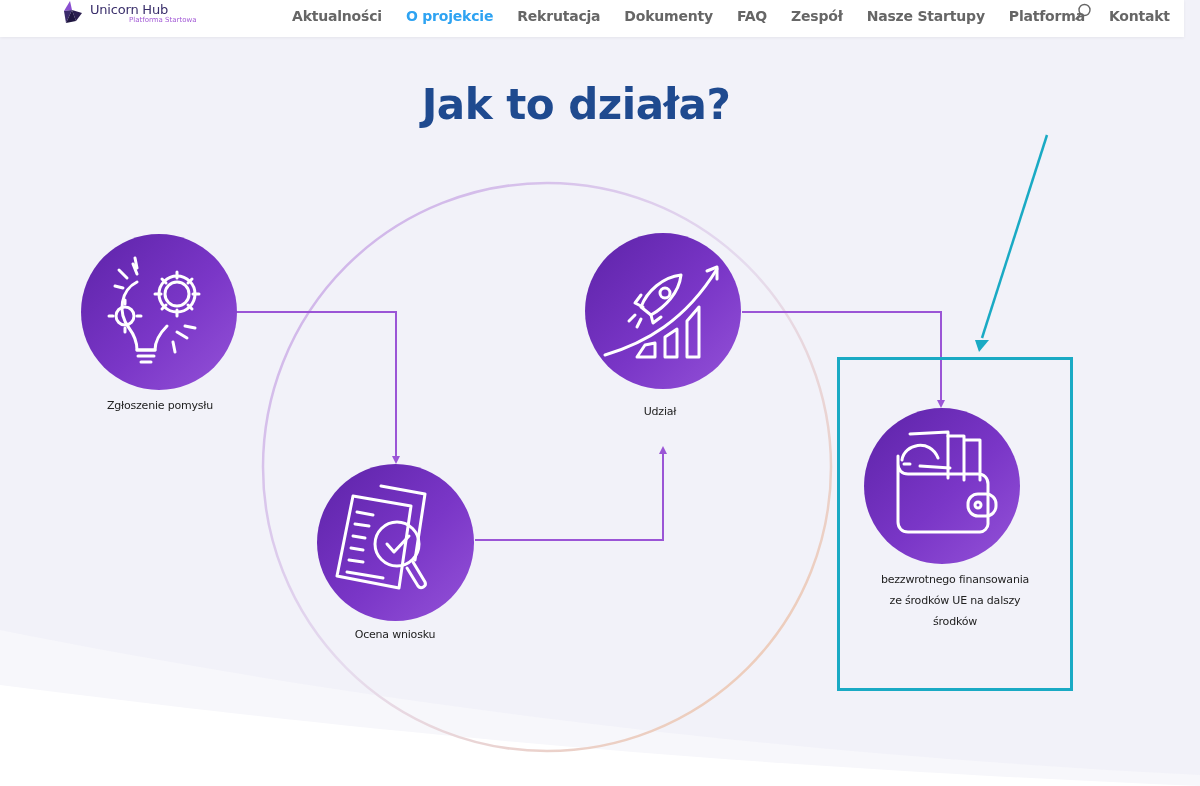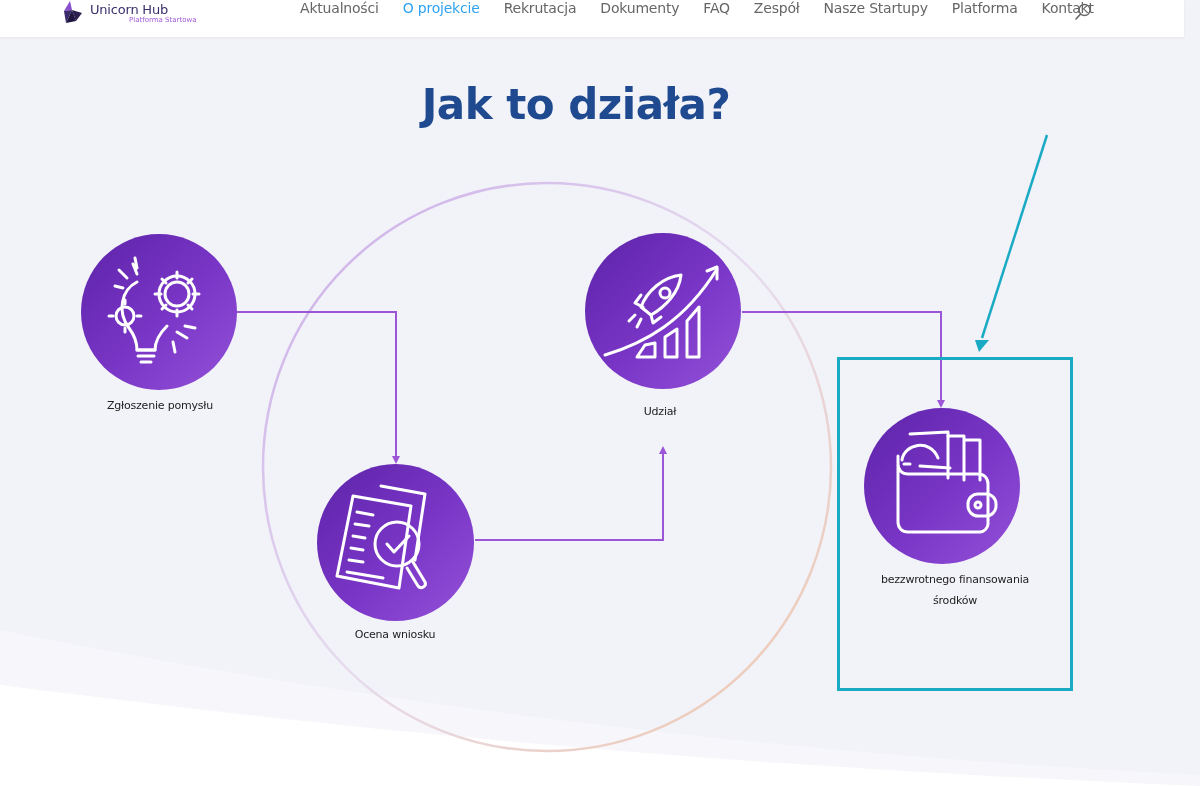--- a/index.html
+++ b/index.html
@@ -17,22 +17,22 @@
     }
     .logo {
       position: absolute; left: 62px; top: 0; height: 26px;
       display: flex; align-items: center; gap: 6px;
     }
     .logo svg { display: block; }
     .logo-text { display: flex; flex-direction: column; line-height: 1; }
     .logo-title { font-size: 13px; color: #3a2f6b; font-weight: 400; letter-spacing: -0.2px; }
     .logo-sub { font-size: 7px; color: #a35ad6; margin-top: 1px; padding-left: 39px; }
     .nav {
-      position: absolute; top: 0; left: 288px; height: 24px;
-      display: flex; align-items: flex-start;
+      position: absolute; top: 0; left: 280px; height: 24px;
+      display: flex; align-items: flex-end; font-weight: bold;
     }
     .nav a {
       font-size: 14px; color: #666666; text-decoration: none;
       margin: 0 12px; white-space: nowrap; letter-spacing: -0.2px;
     }
     .nav a.active { color: #2ea3f2; }
     .search-icon {
       position: absolute; left: 1073px; top: 2px; width: 20px; height: 20px;
     }
     .title {
@@ -172,14 +172,15 @@
     <path d="M84,28 L100,28 L100,72 M100,32 L116,32 L116,72"></path>
     <path d="M38,52 C40,36 66,30 74,50"></path>
     <path d="M34,48 L34,114 C34,120 38,124 44,124 L116,124 C120,124 124,120 124,116 L124,76 C124,70 120,66 114,66 L44,66 C38,66 34,62 34,56"></path>
     <path d="M40,56 L46,56 M56,58 L86,60"></path>
     <rect x="104" y="86" width="28" height="22" rx="10"></rect>
     <circle cx="114" cy="97" r="3"></circle>
   </svg>
 </div>
 <div class="node-label" style="left:840px; top:569px; width:230px;">
   <div>bezzwrotnego finansowania</div>
+  <div>ze środków UE na dalszy</div>
   <div>środków</div>
 </div>
 
 </body></html>

